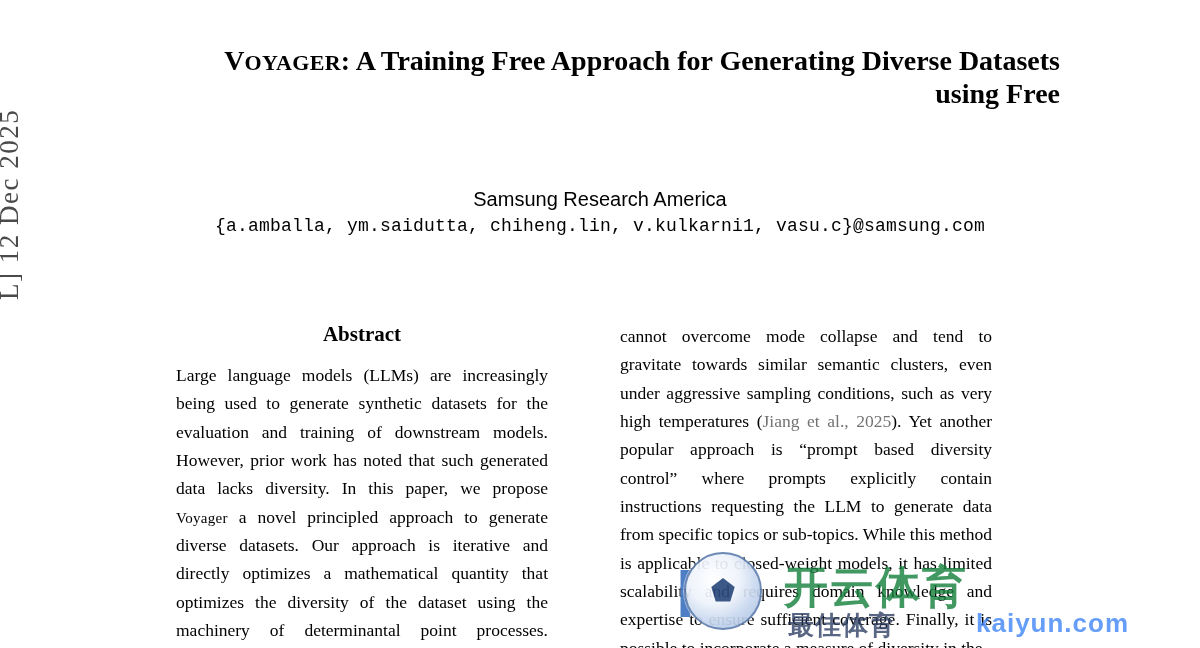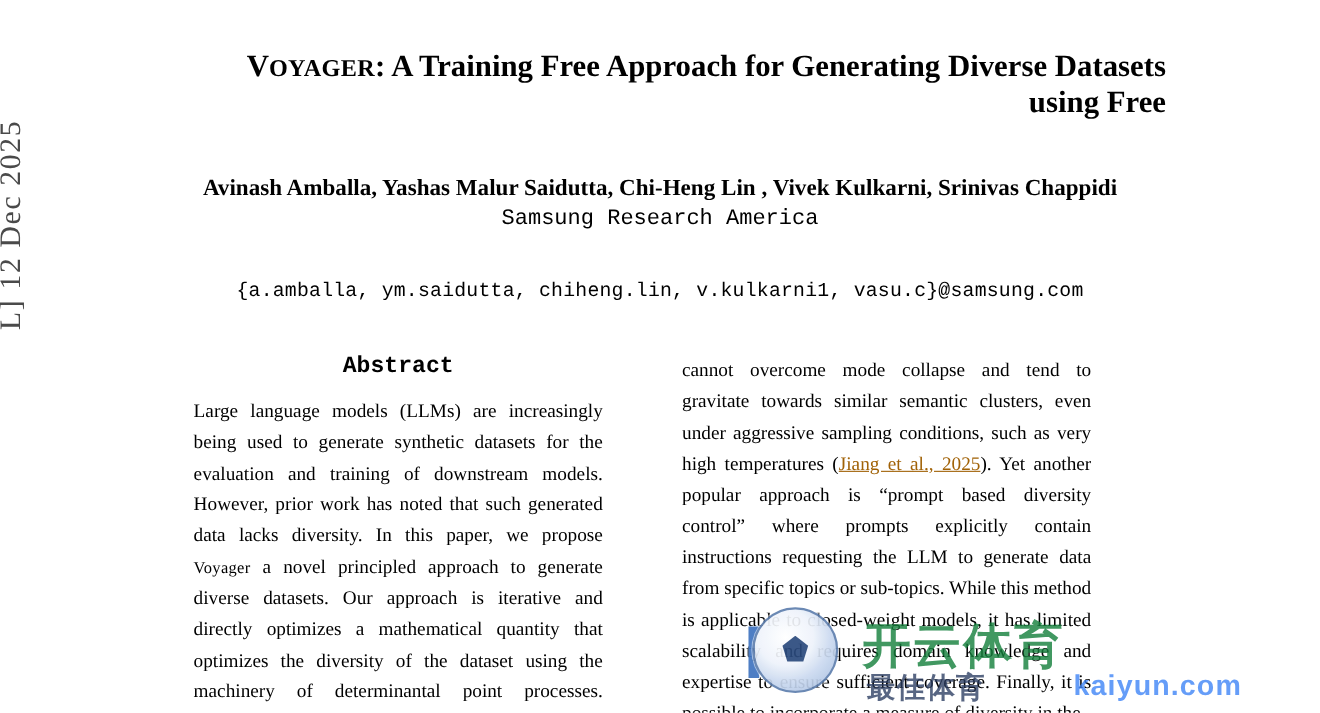--- a/index.html
+++ b/index.html
@@ -68,70 +68,68 @@
     font-weight: bold;
     font-family: "Liberation Serif", serif;
   }
   .affiliation {
     position: absolute;
     left: 100px;
     top: 188px;
     width: 1000px;
     text-align: center;
     font-size: 20px;
-    font-family: Liberation Mono, monospace;
+    font-family: Liberation Sans, sans-serif;
   }
   .emails {
     position: absolute;
     left: 100px;
     top: 216px;
     width: 1000px;
     text-align: center;
     font-size: 18px;
     font-family: "Liberation Mono", monospace;
     letter-spacing: 0.2px;
-    margin-top: 39px;
   }
 
   .col-left {
     position: absolute;
     left: 176px;
     top: 322px;
     width: 372px;
   }
   .col-right {
     position: absolute;
     left: 620px;
     top: 322px;
     width: 372px;
   }
 
   .abstract-heading {
     text-align: center;
     font-size: 21px;
     font-weight: bold;
     margin: 0 0 14px 0;
-    font-family: Liberation Mono, monospace;
+    font-family: Liberation Serif, serif;
   }
 
   .body-text {
     font-size: 17.5px;
     line-height: 1.62;
     text-align: justify;
     text-justify: inter-word;
     font-family: "Liberation Serif", serif;
     hyphens: manual;
   }
   .body-text .sc {
     font-size: 15px;
     letter-spacing: 0.3px;
   }
   .cite {
-    color: #a16207;
-    text-decoration: underline;
+    color: #737373;
   }
 
   
   .watermark {
     position: absolute;
     left: 676px;
     top: 546px;
     width: 520px;
     height: 96px;
     pointer-events: none;
@@ -208,21 +206,20 @@
 
 <div class="page">
 
   <div class="side-stamp">L]  12 Dec 2025</div>
 
   <div class="title">
     <span class="smallcap-first">V</span><span class="smallcaps">OYAGER</span><span>: A Training Free Approach for Generating Diverse Datasets</span>
     <div>using Free</div>
   </div>
 
-  <div class="authors">Avinash Amballa, Yashas Malur Saidutta, Chi-Heng Lin , Vivek Kulkarni, Srinivas Chappidi</div>
   <div class="affiliation">Samsung Research America</div>
   <div class="emails">{a.amballa, ym.saidutta, chiheng.lin, v.kulkarni1, vasu.c}@samsung.com</div>
 
   <div class="col-left">
     <div class="abstract-heading">Abstract</div>
     <div class="body-text"><span>Large language models (LLMs) are increasingly being used to generate synthetic datasets for the evaluation and training of downstream models. However, prior work has noted that such generated data lacks diversity. In this paper, we propose </span><span class="sc">Voyager</span><span> a novel principled approach to generate diverse datasets. Our approach is iterative and directly optimizes a mathematical quantity that optimizes the diversity of the dataset using the machinery of determinantal point processes. Furthermore, our approach is training-free, applicable to</span></div>
   </div>
 
   <div class="col-right">
     <div class="body-text"><span>cannot overcome mode collapse and tend to gravitate towards similar semantic clusters, even under aggressive sampling conditions, such as very high temperatures (</span><span class="cite">Jiang et al., 2025</span><span>). Yet another popular approach is “prompt based diversity control” where prompts explicitly contain instructions requesting the LLM to generate data from specific topics or sub-topics. While this method is applicable to closed-weight models, it has limited scalability and requires domain knowledge and expertise to ensure sufficient coverage. Finally, it is possible to incorporate a measure of diversity in the</span></div>

